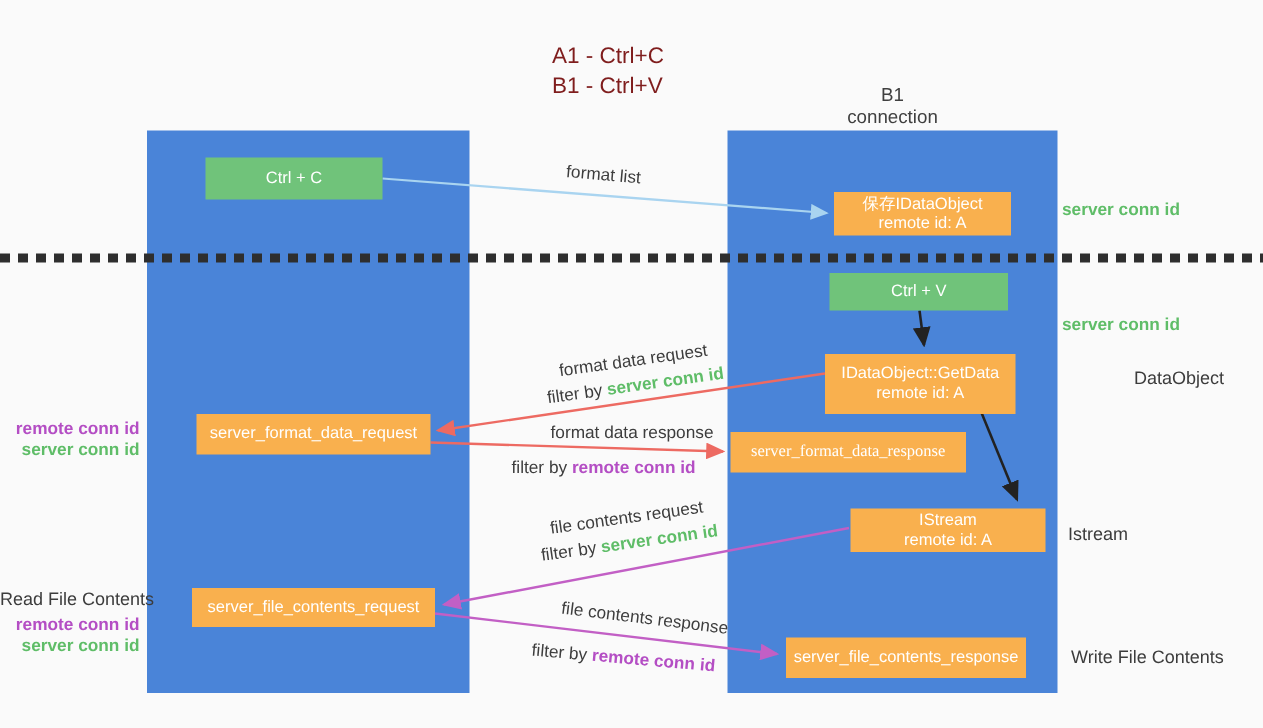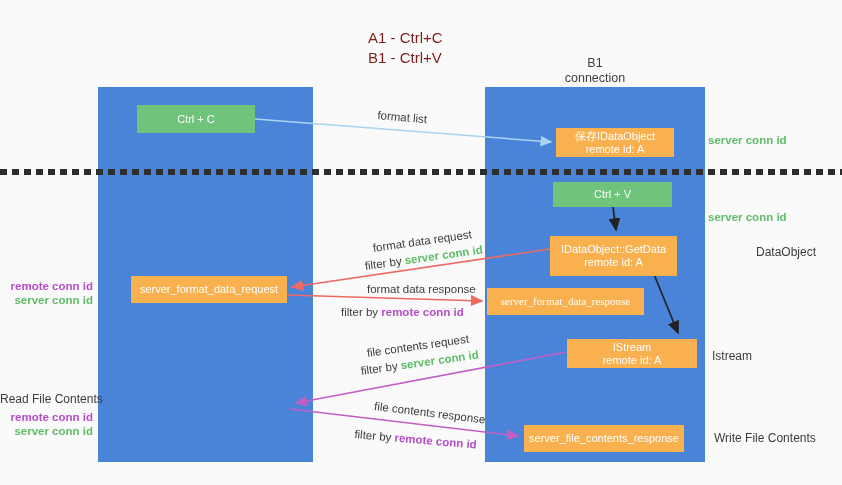--- a/index.html
+++ b/index.html
@@ -132,20 +132,23 @@
 
   <div class="abs node orange" style="left:487px; top:288px; width:157px; height:27px;font-family:Liberation Serif, serif;">
     <div>server_format_data_response</div>
   </div>
 
   <div class="abs node orange" style="left:567px; top:339px; width:130px; height:29px;">
     <div>IStream</div>
     <div>remote id: A</div>
   </div>
 
+  <div class="abs node orange" style="left:128px; top:392px; width:162px; height:26px;">
+    <div>server_file_contents_request</div>
+  </div>
 
   <div class="abs node orange" style="left:524px; top:425px; width:160px; height:27px;">
     <div>server_file_contents_response</div>
   </div>
 
   <div class="abs arrow-label" style="left:378px; top:109px; transform:rotate(5deg);">format list</div>
 
   <div class="abs arrow-label" style="left:372px; top:242px; transform:rotate(-8deg);">format data request</div>
 
   <div class="abs arrow-label" style="left:364px; top:260px; transform:rotate(-8deg);">

